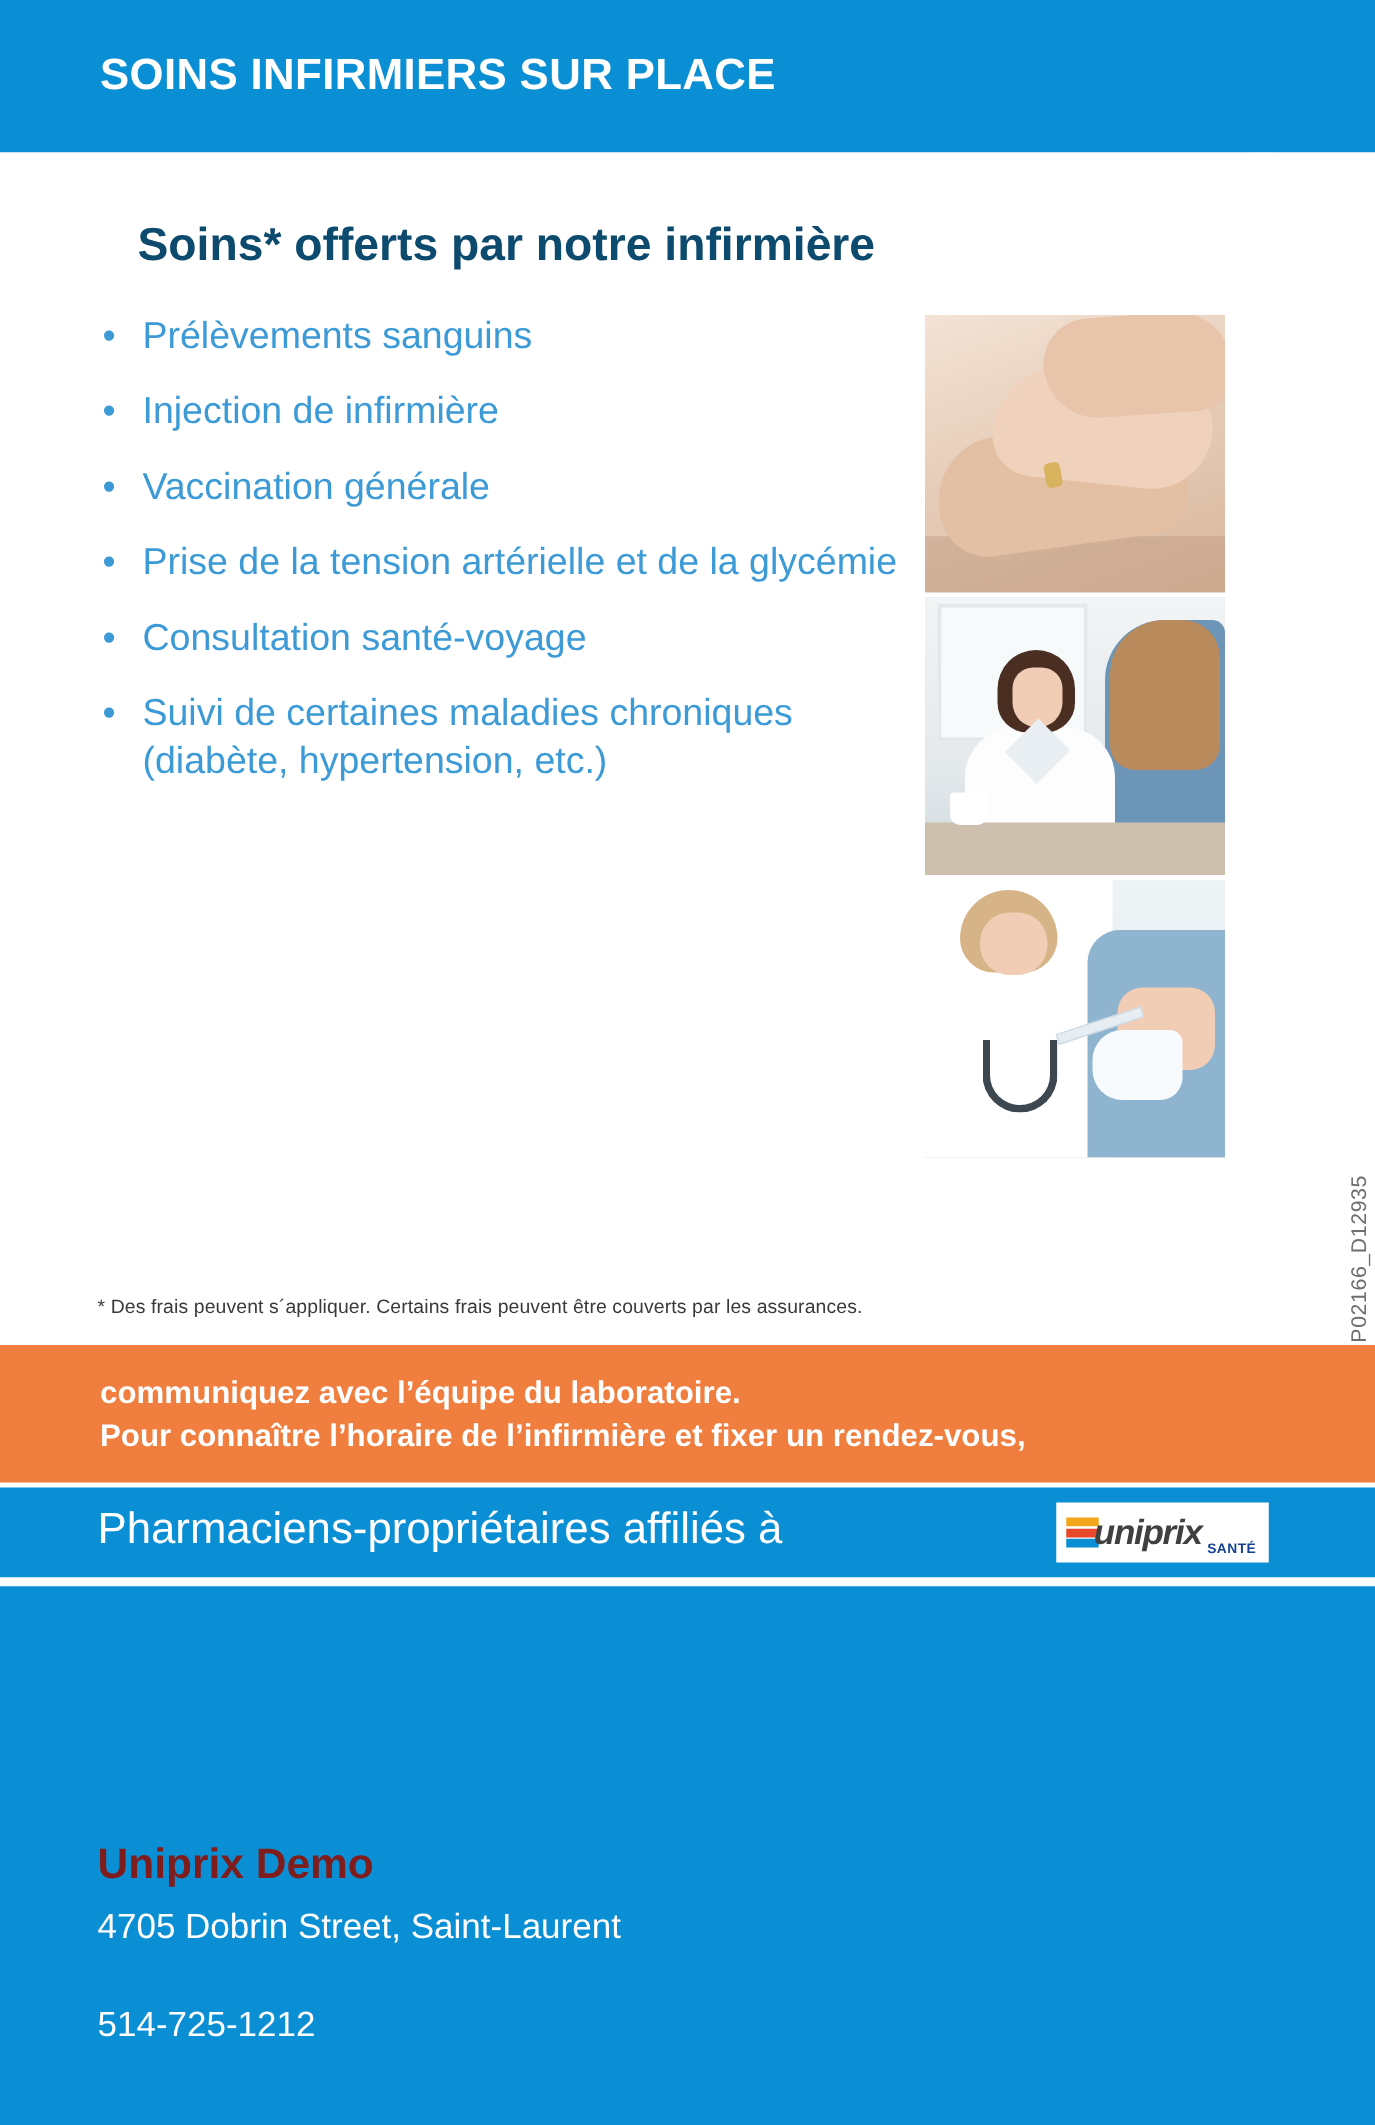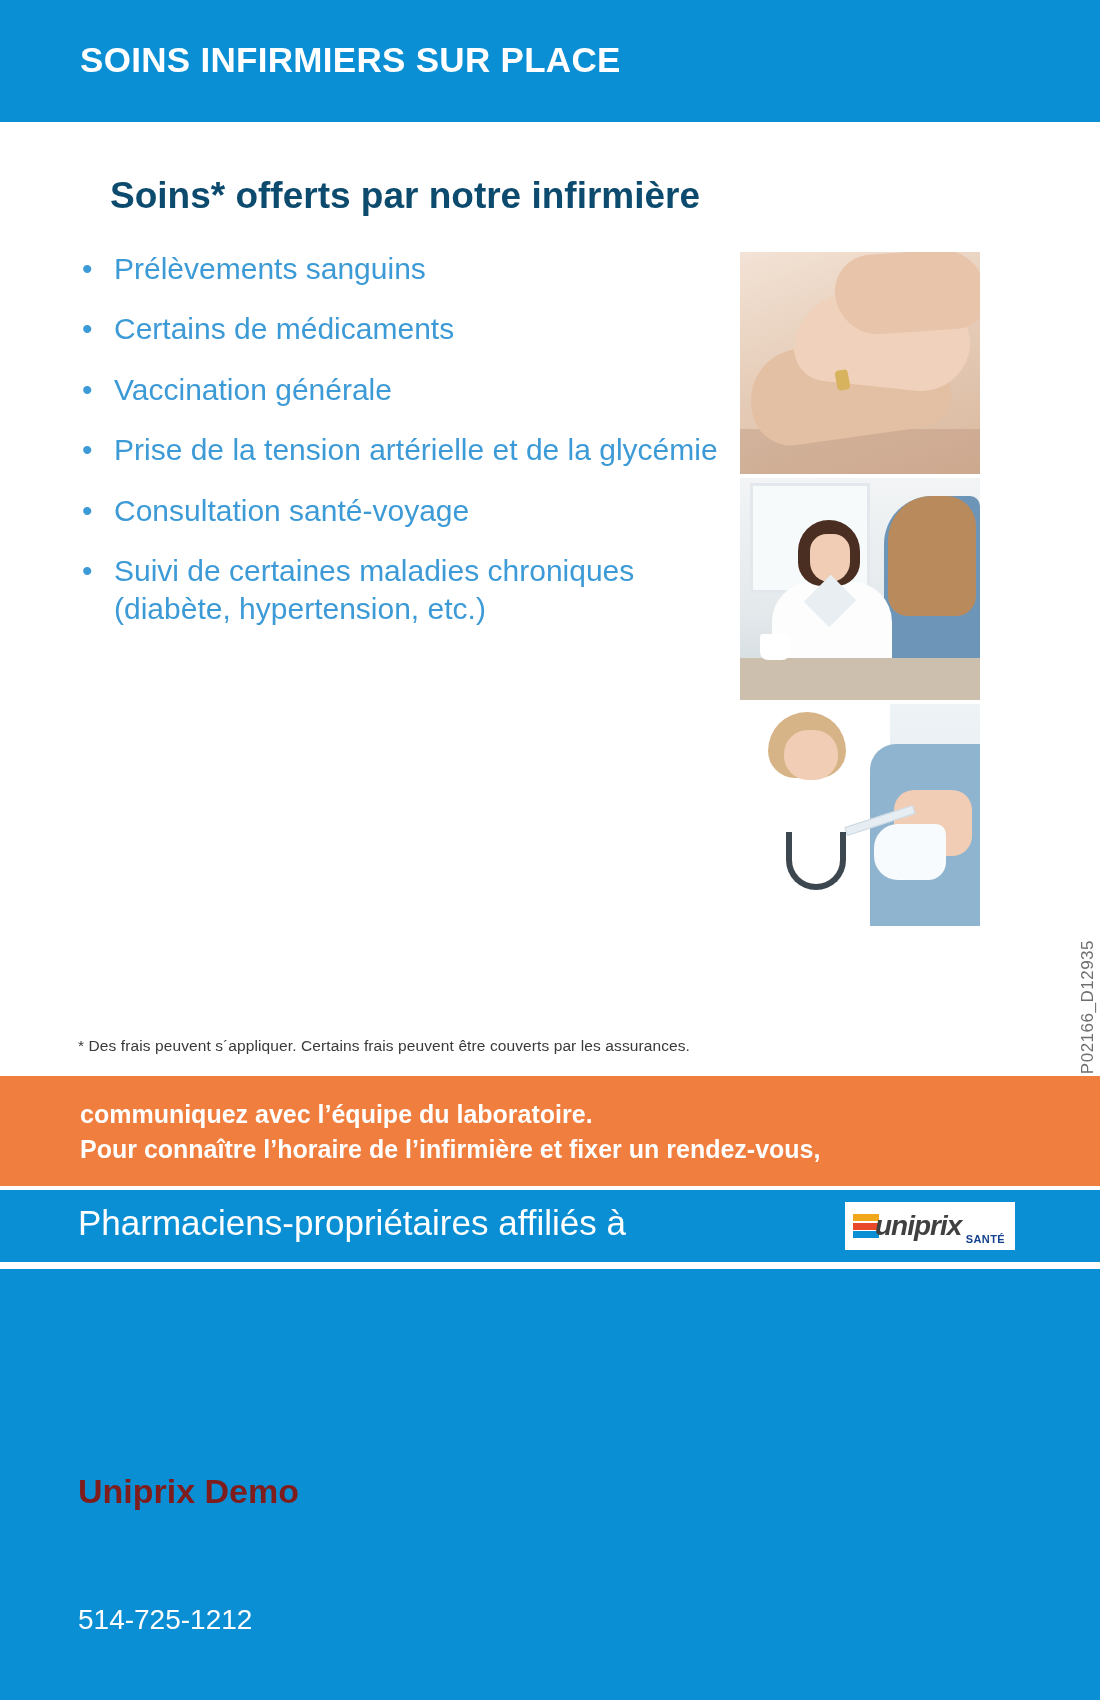--- a/index.html
+++ b/index.html
@@ -285,21 +285,21 @@
 
   <div class="subtitle">Soins* offerts par notre infirmière</div>
 
   <div class="bullet-list">
     <div class="bullet-item">
       <span class="bullet-dot">•</span>
       <span class="bullet-text">Prélèvements sanguins</span>
     </div>
     <div class="bullet-item">
       <span class="bullet-dot">•</span>
-      <span class="bullet-text">Certains de médicaments</span>
+      <span class="bullet-text">Injection de infirmière</span>
     </div>
     <div class="bullet-item">
       <span class="bullet-dot">•</span>
       <span class="bullet-text">Vaccination générale</span>
     </div>
     <div class="bullet-item">
       <span class="bullet-dot">•</span>
       <span class="bullet-text">Prise de la tension artérielle et de la glycémie</span>
     </div>
     <div class="bullet-item">
@@ -364,15 +364,16 @@
       <div class="ls ls2"></div>
       <div class="ls ls3"></div>
     </div>
     <div class="logo-word">uniprix</div>
     <div class="logo-sub">SANTÉ</div>
   </div>
   <div class="white-rule"></div>
 
   <div class="bottom-band"></div>
   <div class="store-name">Uniprix Demo</div>
+  <div class="store-address">4705 Dobrin Street, Saint-Laurent</div>
   <div class="store-phone">514-725-1212</div>
 
 </div>
 
 </body></html>

